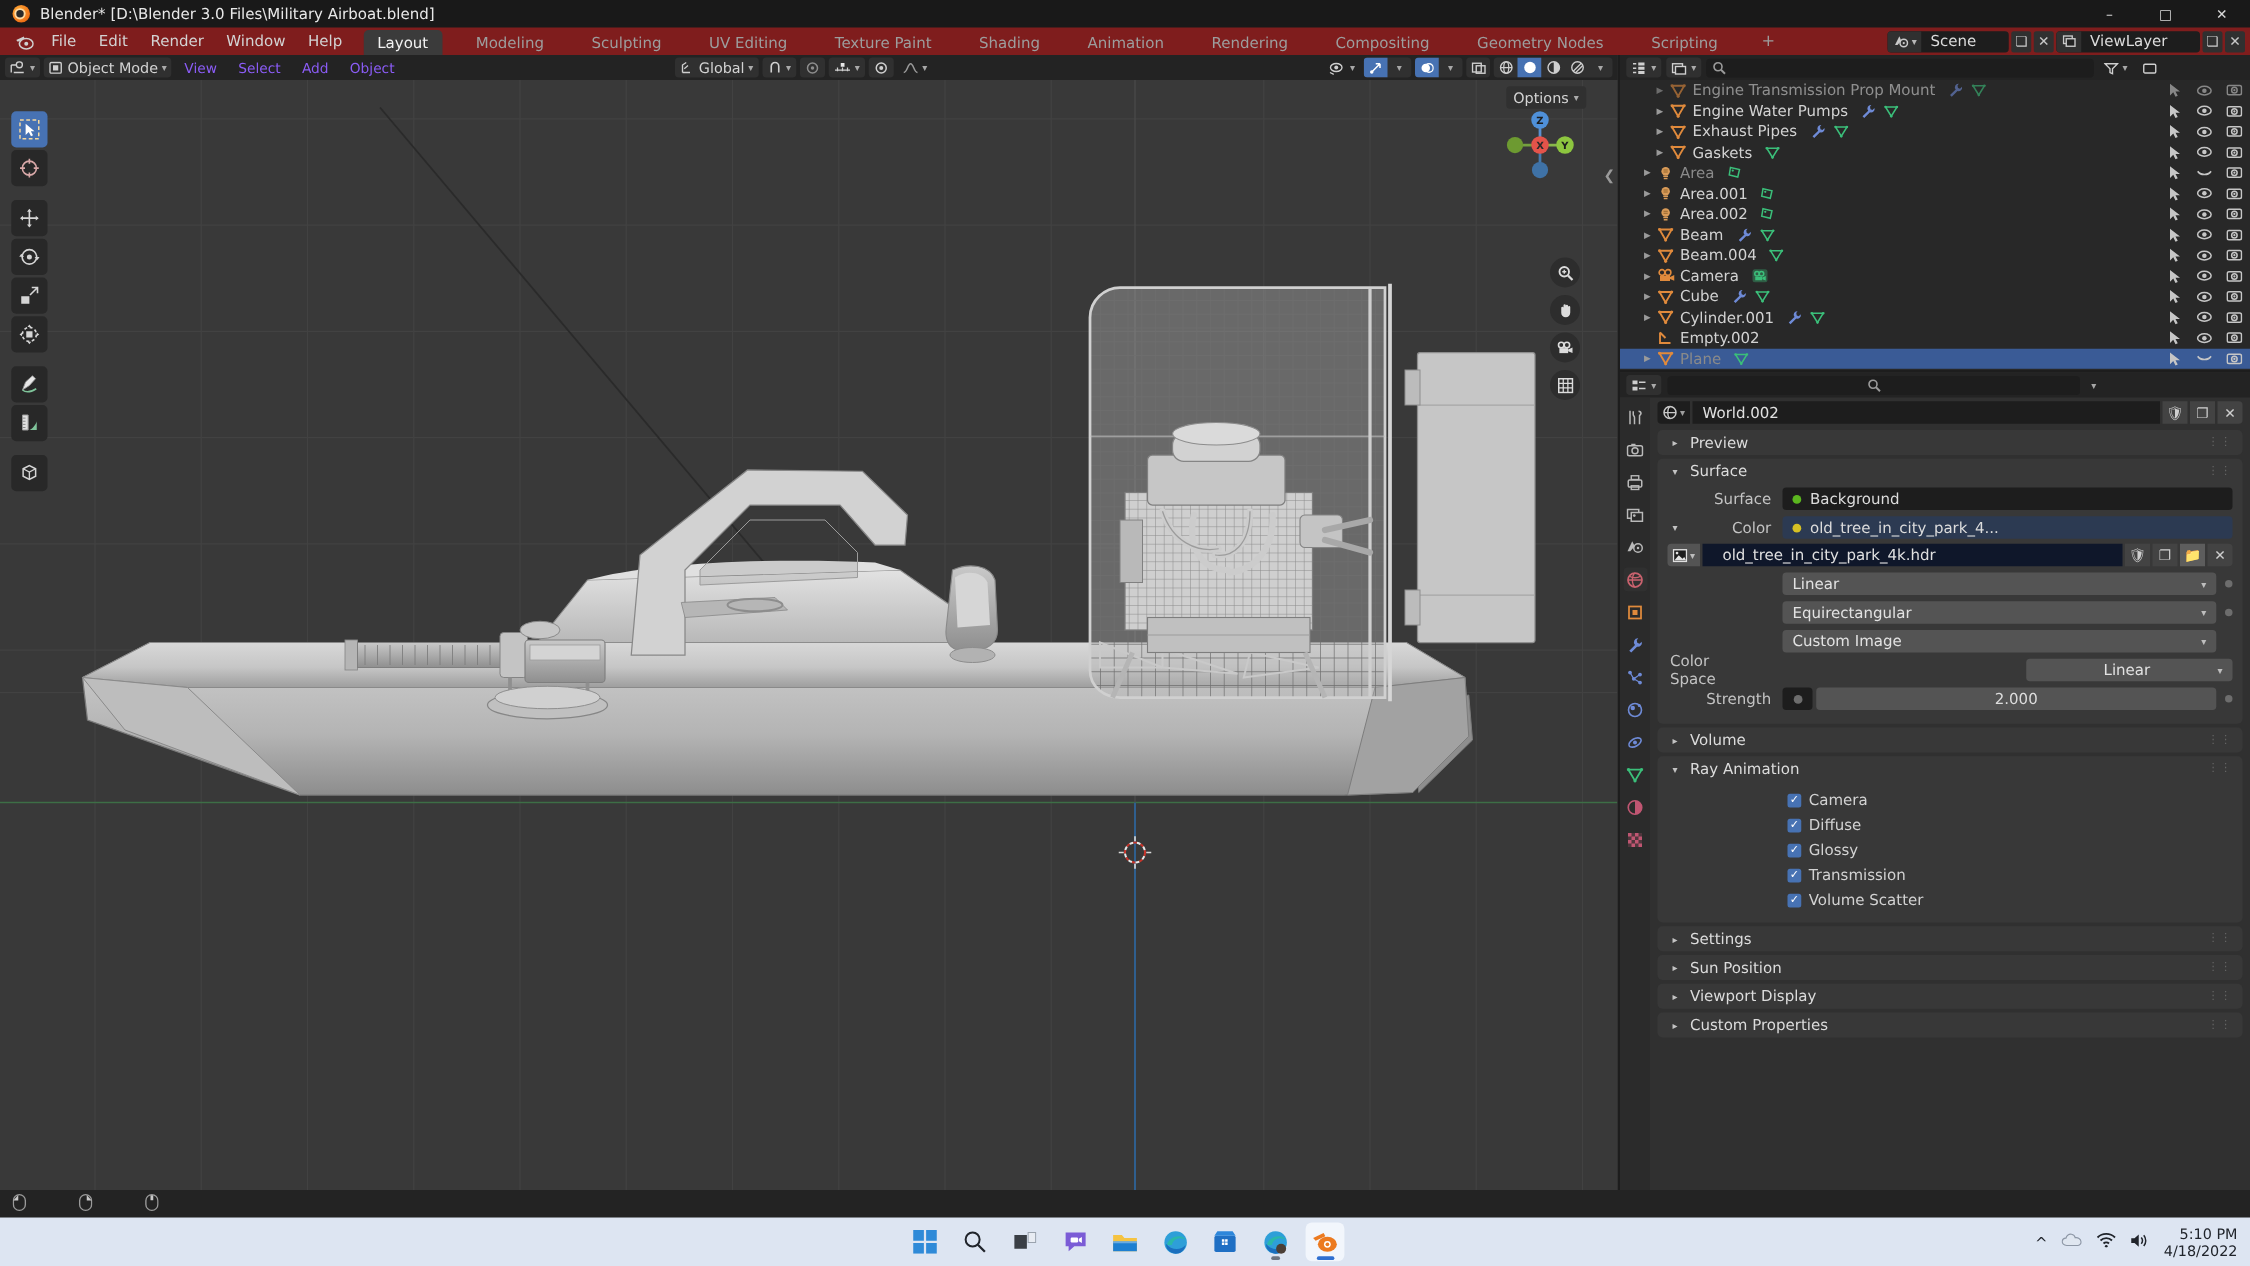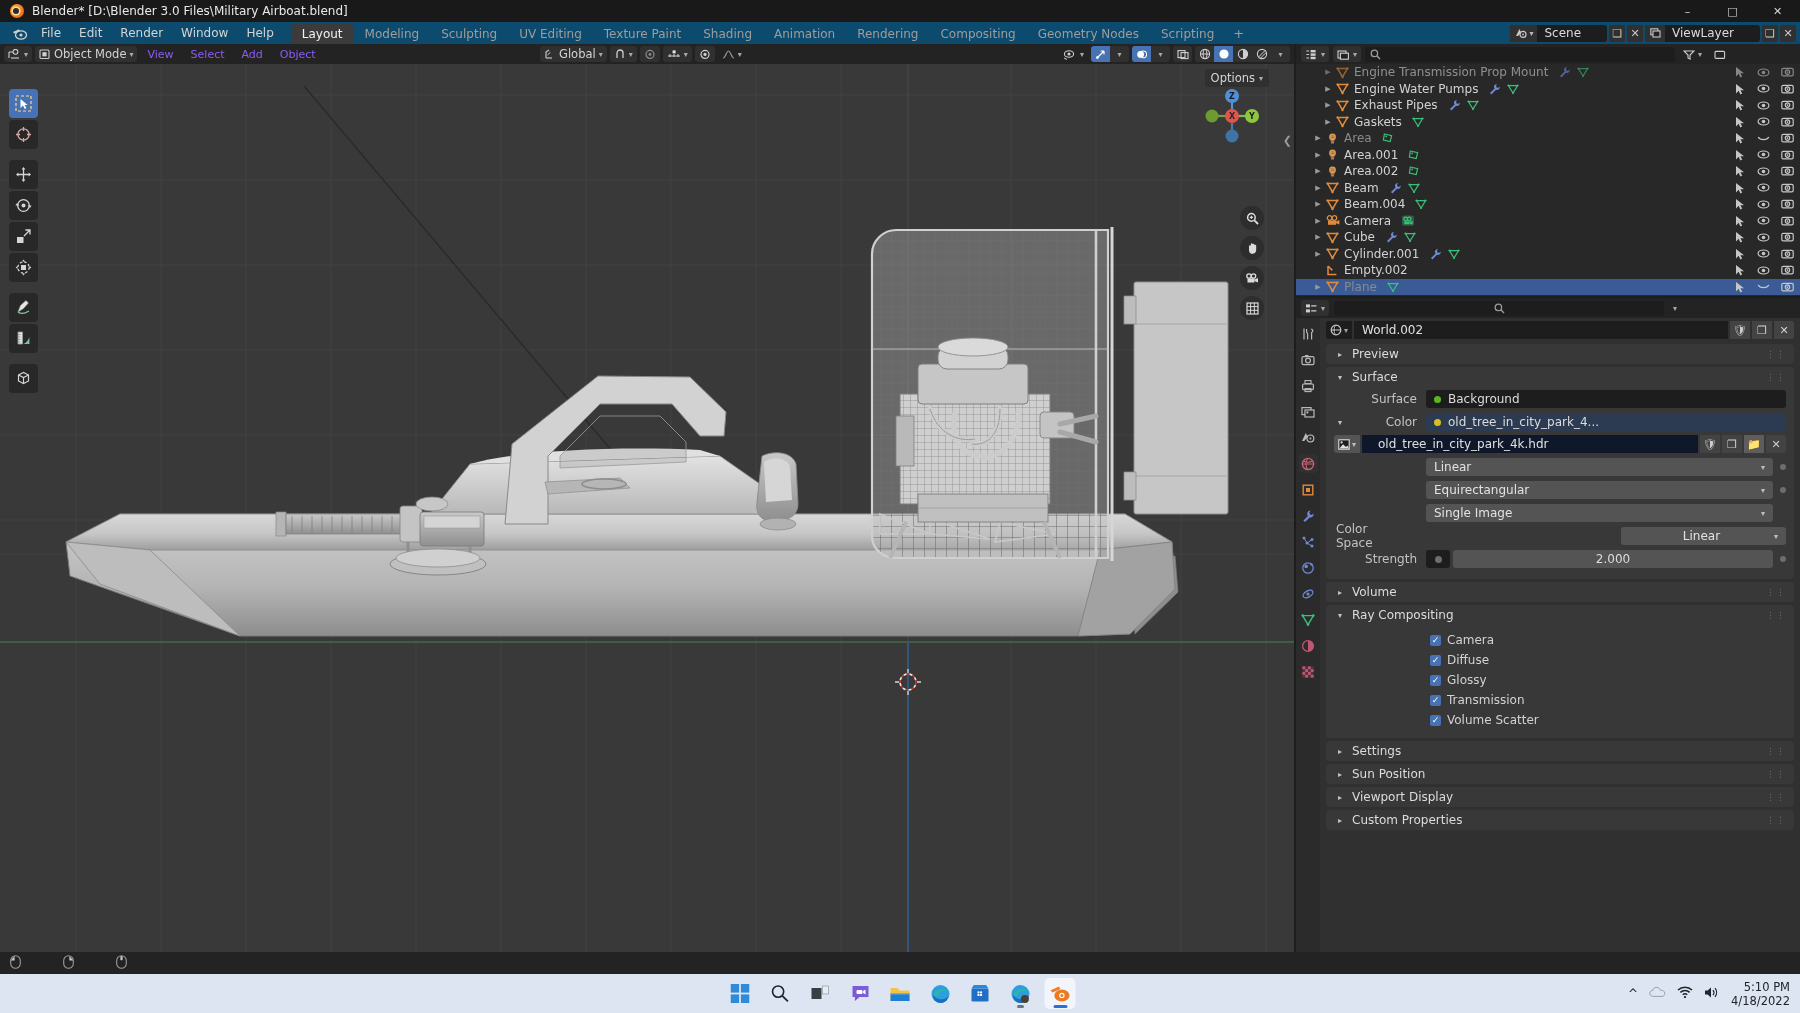--- a/index.html
+++ b/index.html
@@ -26,29 +26,29 @@
   .blender-logo::after {
     content: ""; position: absolute; left: 3px; top: 4px; width: 6px; height: 6px;
     border-radius: 50%; background: #2a2a2a; box-shadow: 0 0 0 1.5px #ffd9a0;
   }
   .win-buttons { position: absolute; right: 0; top: 0; height: 22px; display: flex; }
   .win-btn { width: 45px; height: 22px; display: flex; align-items: center; justify-content: center;
              font-size: 11px; color: #d8d8d8; }
 
   
   .topbar {
-    height: 22px; background: #0c4a6e; display: flex; align-items: stretch;
+    height: 22px; background: #7f1d1d; display: flex; align-items: stretch;
     padding-left: 6px; position: relative;
   }
   .topbar-logo { width: 26px; display: flex; align-items: center; justify-content: center; }
   .menu-item {
     padding: 0 9px; display: flex; align-items: center; font-size: 12px; color: #d3d3d3;
     white-space: nowrap;
   }
-  .ws-tabs { display: flex; align-items: stretch; margin-left: 8px; }
+  .ws-tabs { display: flex; align-items: stretch; margin-left: 8px; gap: 16px; }
   .ws-tab {
     padding: 0 11px; display: flex; align-items: center; font-size: 12px; color: #9d9d9d;
     white-space: nowrap; border-radius: 4px 4px 0 0; margin-top: 2px;
   }
   .ws-tab.active { background: #3b3b3b; color: #f1f1f1; }
   .ws-plus { padding: 0 8px; display: flex; align-items: center; color: #9d9d9d; font-size: 13px; }
   .topbar-right {
     position: absolute; right: 0; top: 0; height: 22px; display: flex; align-items: center;
     gap: 2px; padding-right: 4px;
   }
@@ -1537,21 +1537,21 @@
             <div class="sel-spacer"></div>
             <div class="sel-box">
               <span>Equirectangular</span>
               <span class="chev">▾</span>
             </div>
             <span class="deco-dot"></span>
           </div>
           <div class="sel-row">
             <div class="sel-spacer"></div>
             <div class="sel-box">
-              <span>Single Image</span>
+              <span>Custom Image</span>
               <span class="chev">▾</span>
             </div>
             <span style="width:6px;margin-left:7px"></span>
           </div>
           <div class="row">
             <div class="row-label" style="width:78px;text-align:left;padding-left:2px">Color Space</div>
             <div style="flex:1"></div>
             <div class="sel-box" style="flex:none;width:165px">
               <span style="flex:1;text-align:center">Linear</span>
               <span class="chev">▾</span>
@@ -1576,21 +1576,21 @@
         <div class="panel-head">
           <span class="tri-open">▸</span>
           <span>Volume</span>
           <span class="grip">⋮⋮</span>
         </div>
       </div>
 
       <div class="panel">
         <div class="panel-head">
           <span class="tri-open">▾</span>
-          <span>Ray Compositing</span>
+          <span>Ray Animation</span>
           <span class="grip">⋮⋮</span>
         </div>
         <div class="panel-body" style="padding-top:6px">
           <div class="cbrow">
             <span class="cbox">✓</span>
             <span class="cblabel">Camera</span>
           </div>
           <div class="cbrow">
             <span class="cbox">✓</span>
             <span class="cblabel">Diffuse</span>

